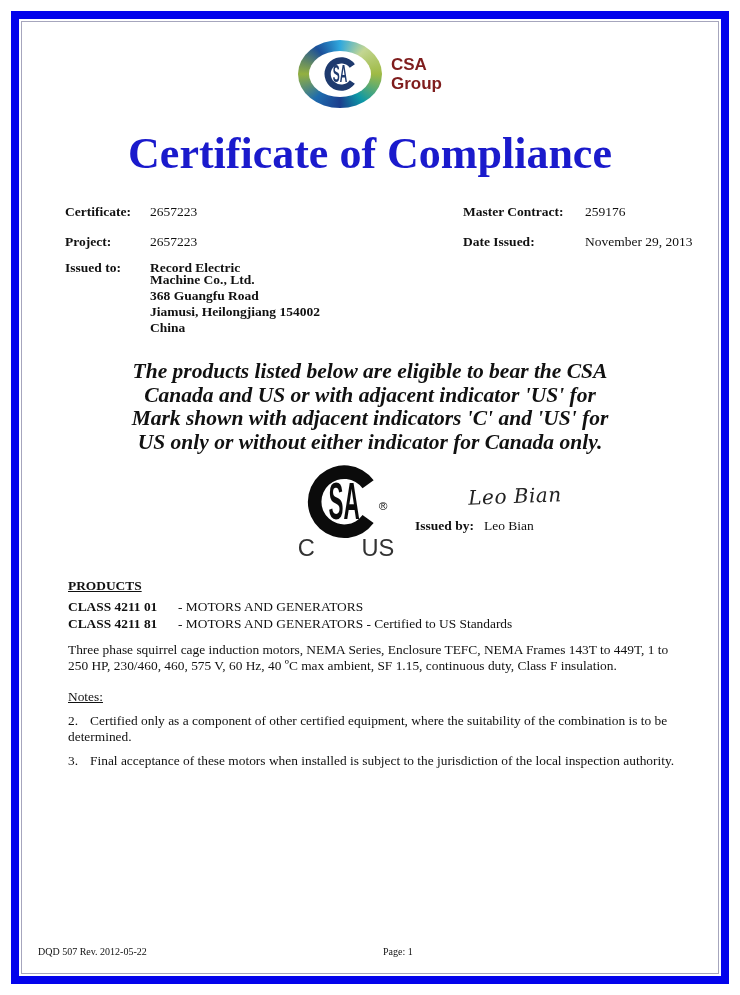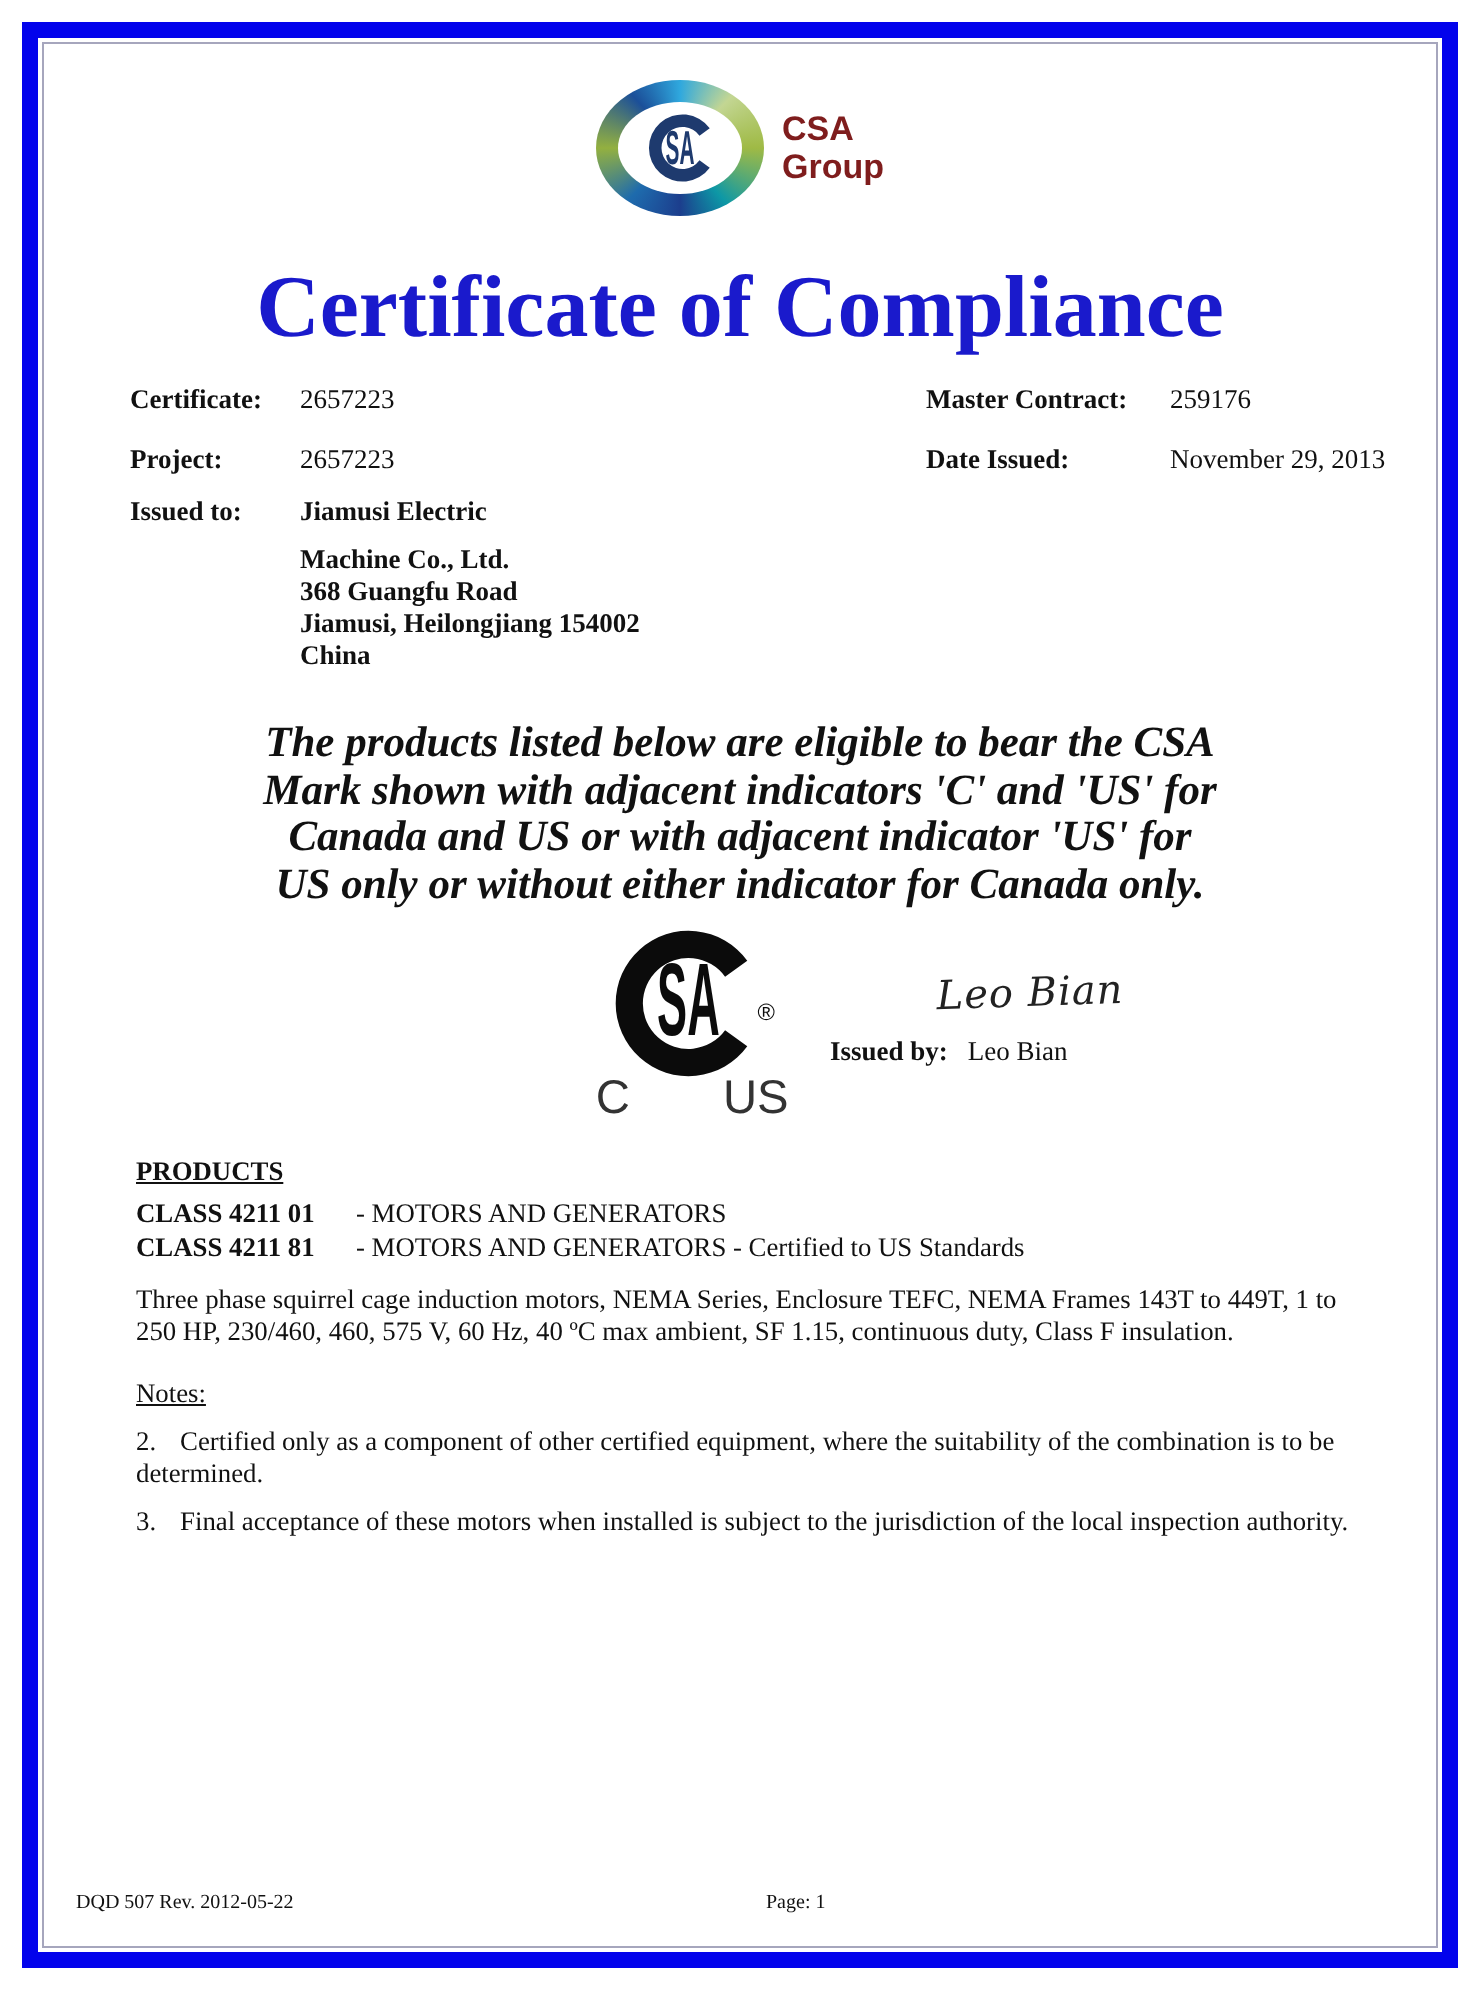--- a/index.html
+++ b/index.html
@@ -23,21 +23,21 @@
   .logo-text { font-family:"Liberation Sans", sans-serif; font-weight:bold; font-size:17px;
     line-height:19px; color:#7f1d1d; }
 
   
   .title { margin-top:22px; text-align:center; color:#1a1acc;
     font-size:44px; font-weight:bold; line-height:48px; }
 
   
   .info { position:relative; margin-top:14px; font-size:13.5px; }
   .info .row { position:relative; }
-  .info span { position:absolute; white-space:nowrap; }
+  .info span { position:absolute; white-space:nowrap;margin-top:12px; }
   .lbl { font-weight:bold; }
   .c1l { left:65px; }  .c1v { left:150px; }
   .c2l { left:463px; } .c2v { left:585px; }
   .r1 { height:30px; } .r2 { height:26px; } .r3 { height:24px; }
   .address { position:relative; left:150px; width:400px; font-weight:bold; line-height:16px; }
 
   
   .statement { margin-top:24px; text-align:center; font-weight:bold; font-style:italic;
     font-size:21.5px; line-height:23.5px; }
 
@@ -99,34 +99,34 @@
       <span class="c2v">259176</span>
     </div>
     <div class="row r2">
       <span class="lbl c1l">Project:</span>
       <span class="c1v">2657223</span>
       <span class="lbl c2l">Date Issued:</span>
       <span class="c2v">November 29, 2013</span>
     </div>
     <div class="row r3">
       <span class="lbl c1l">Issued to:</span>
-      <span class="c1v lbl">Jiamusi Electric</span>
+      <span class="c1v lbl">Record Electric</span>
     </div>
     <div class="address">
       <div>Machine Co., Ltd.</div>
       <div>368 Guangfu Road</div>
       <div>Jiamusi, Heilongjiang 154002</div>
       <div>China</div>
     </div>
   </div>
 
   <div class="statement">
     <div>The products listed below are eligible to bear the CSA</div>
+    <div>Canada and US or with adjacent indicator 'US' for</div>
     <div>Mark shown with adjacent indicators 'C' and 'US' for</div>
-    <div>Canada and US or with adjacent indicator 'US' for</div>
     <div>US only or without either indicator for Canada only.</div>
   </div>
 
   <div class="mark-row">
     <svg class="csa-mark" width="100" height="102" viewBox="0 0 110 112">
       <path d="M 85.4 71.5 A 40 40 0 1 1 85.4 24.5 L 73.2 33.3 A 25 25 0 1 0 73.2 62.7 Z" fill="#0b0b0b"></path>
       <text x="0" y="0" transform="translate(53,47) scale(0.62,1.42)" text-anchor="middle" dominant-baseline="central" font-size="40" font-weight="bold" fill="#0b0b0b">SA</text>
       <text x="91" y="57" font-size="13" fill="#0b0b0b">®</text>
       <text x="2" y="108" font-size="26" fill="#333">C</text>
       <text x="72" y="108" font-size="26" fill="#333">US</text>

